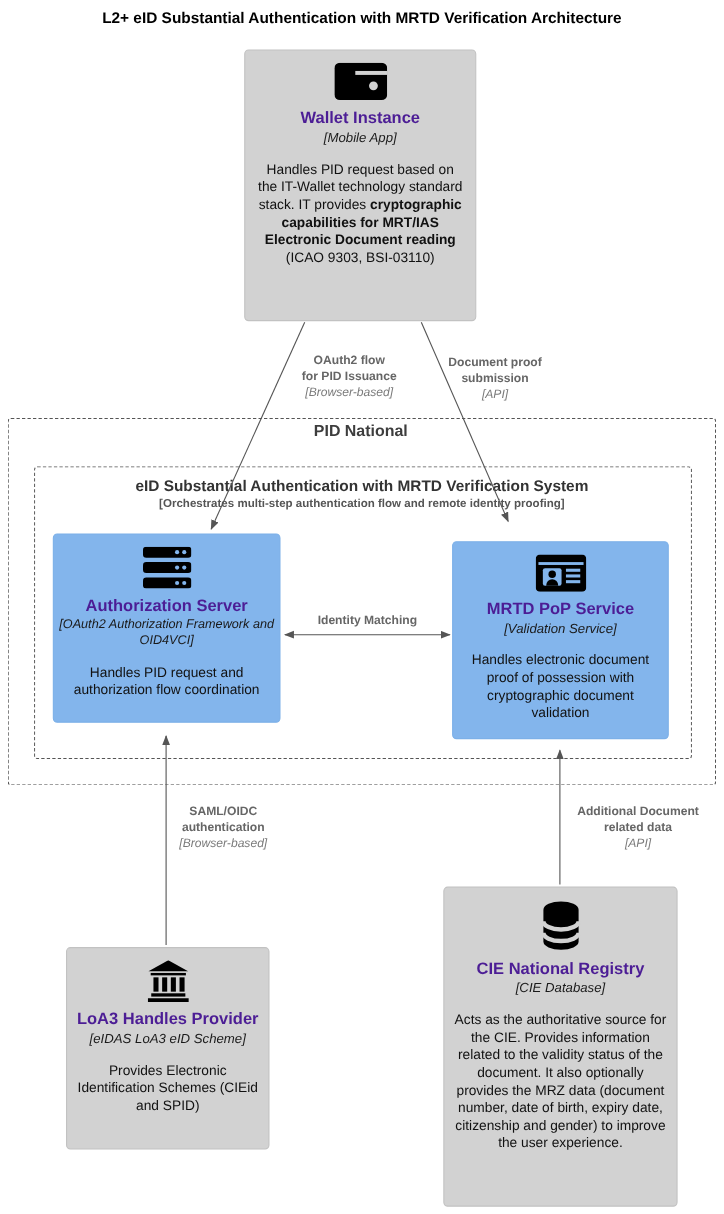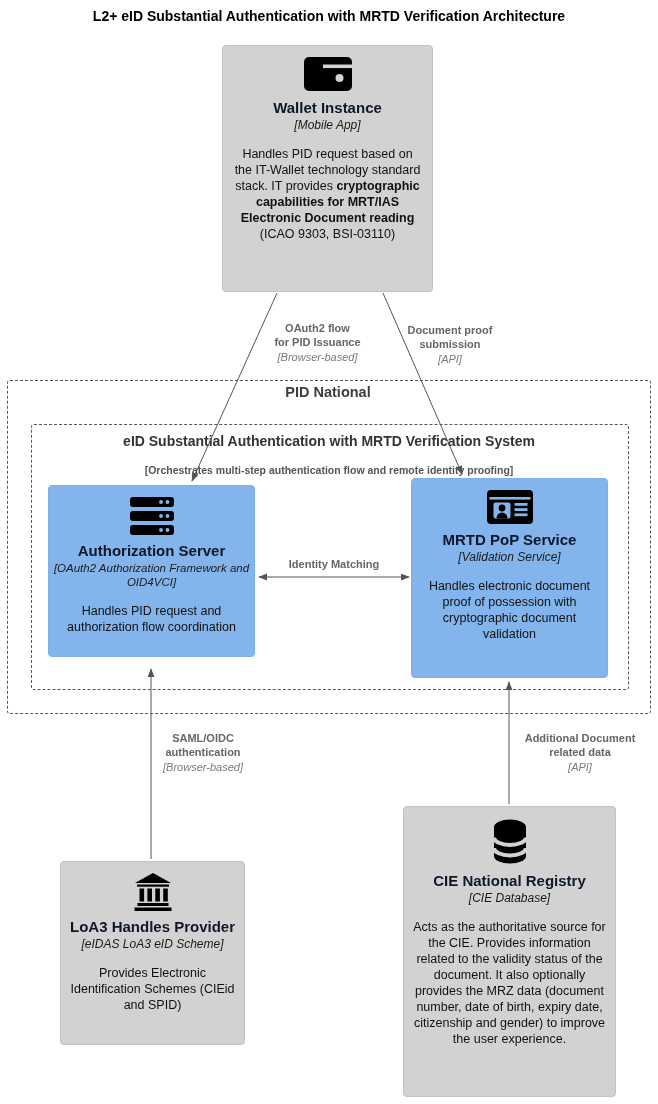--- a/index.html
+++ b/index.html
@@ -12,29 +12,29 @@
     font-size:14px;font-weight:bold;color:#000;
   }
   .container-dashed{
     position:absolute;border:1.5px dashed #555;border-radius:3px;background:transparent;z-index:1;
   }
   .container-label{
     position:absolute;text-align:center;z-index:2;
   }
   .pid-label{font-size:14.5px;font-weight:bold;color:#3d3d3d;}
   .sys-title{font-size:14px;font-weight:bold;color:#333;line-height:1.2;}
-  .sys-subtitle{font-size:10.5px;font-weight:bold;color:#555;margin-top:14px;}
+  .sys-subtitle{font-size:10.5px;font-weight:bold;color:#555;margin-top:2px;}
   svg.edges{position:absolute;left:0;top:0;z-index:3;}
   .node{
     position:absolute;text-align:center;border-radius:4px;z-index:4;box-sizing:border-box;
   }
   .node.gray{background:#d2d2d2;border:1px solid #c2c2c2;}
   .node.blue{background:#83b5ec;border:1px solid #7cb0e8;}
   .node .icon{margin-top:11px;line-height:0;}
-  .node .title{font-size:15px;font-weight:bold;color:#0f172a;margin-top:7px;line-height:1.2;}
+  .node .title{font-size:15px;font-weight:bold;color:#4c1d95;margin-top:7px;line-height:1.2;}
   .node .subtitle{font-size:12px;font-style:italic;color:#1a1a1a;margin-top:1px;line-height:1.25;}
   .node .subtitle.small{font-size:11.5px;}
   .node .body{font-size:12.5px;color:#111;margin-top:13px;line-height:1.28;padding:0 9px;}
   .edge-label{
     position:absolute;text-align:center;z-index:5;
     font-size:11px;font-weight:bold;color:#666;line-height:1.3;
   }
   .edge-label .sub{font-style:italic;font-weight:normal;color:#7a7a7a;}
 </style>
 </head>
@@ -94,21 +94,21 @@
           <circle cx="37.5" cy="19" r="1.9" fill="#83b5ec"></circle>
         <circle cx="31" cy="33" r="1.9" fill="#83b5ec"></circle>
           <circle cx="37.5" cy="33" r="1.9" fill="#83b5ec"></circle>
       </svg>
     </div>
     <div class="title">Authorization Server</div>
     <div class="subtitle small">[OAuth2 Authorization Framework and OID4VCI]</div>
     <div class="body">Handles PID request and authorization flow coordination</div>
   </div>
 
-  <div class="node blue" style="left:411px;top:478px;width:197px;height:200px">
+  <div class="node blue" style="left:411px;top:492px;width:197px;height:180px">
     <div class="icon">
       <svg width="46" height="34" viewBox="0 0 46 34">
         <rect x="0" y="0" width="46" height="34" rx="4" fill="#000"></rect>
         <rect x="2.5" y="7" width="41" height="2.6" fill="#83b5ec"></rect>
         <rect x="6.5" y="12.5" width="17" height="16" rx="2" fill="#83b5ec"></rect>
         <circle cx="15" cy="18" r="3.4" fill="#000"></circle>
         <path d="M9.5 28.5 a5.5 6 0 0 1 11 0 Z" fill="#000"></path>
         <rect x="27.5" y="13" width="13" height="2.8" fill="#83b5ec"></rect>
         <rect x="27.5" y="18.2" width="13" height="2.8" fill="#83b5ec"></rect>
         <rect x="27.5" y="23.4" width="13" height="2.8" fill="#83b5ec"></rect>

